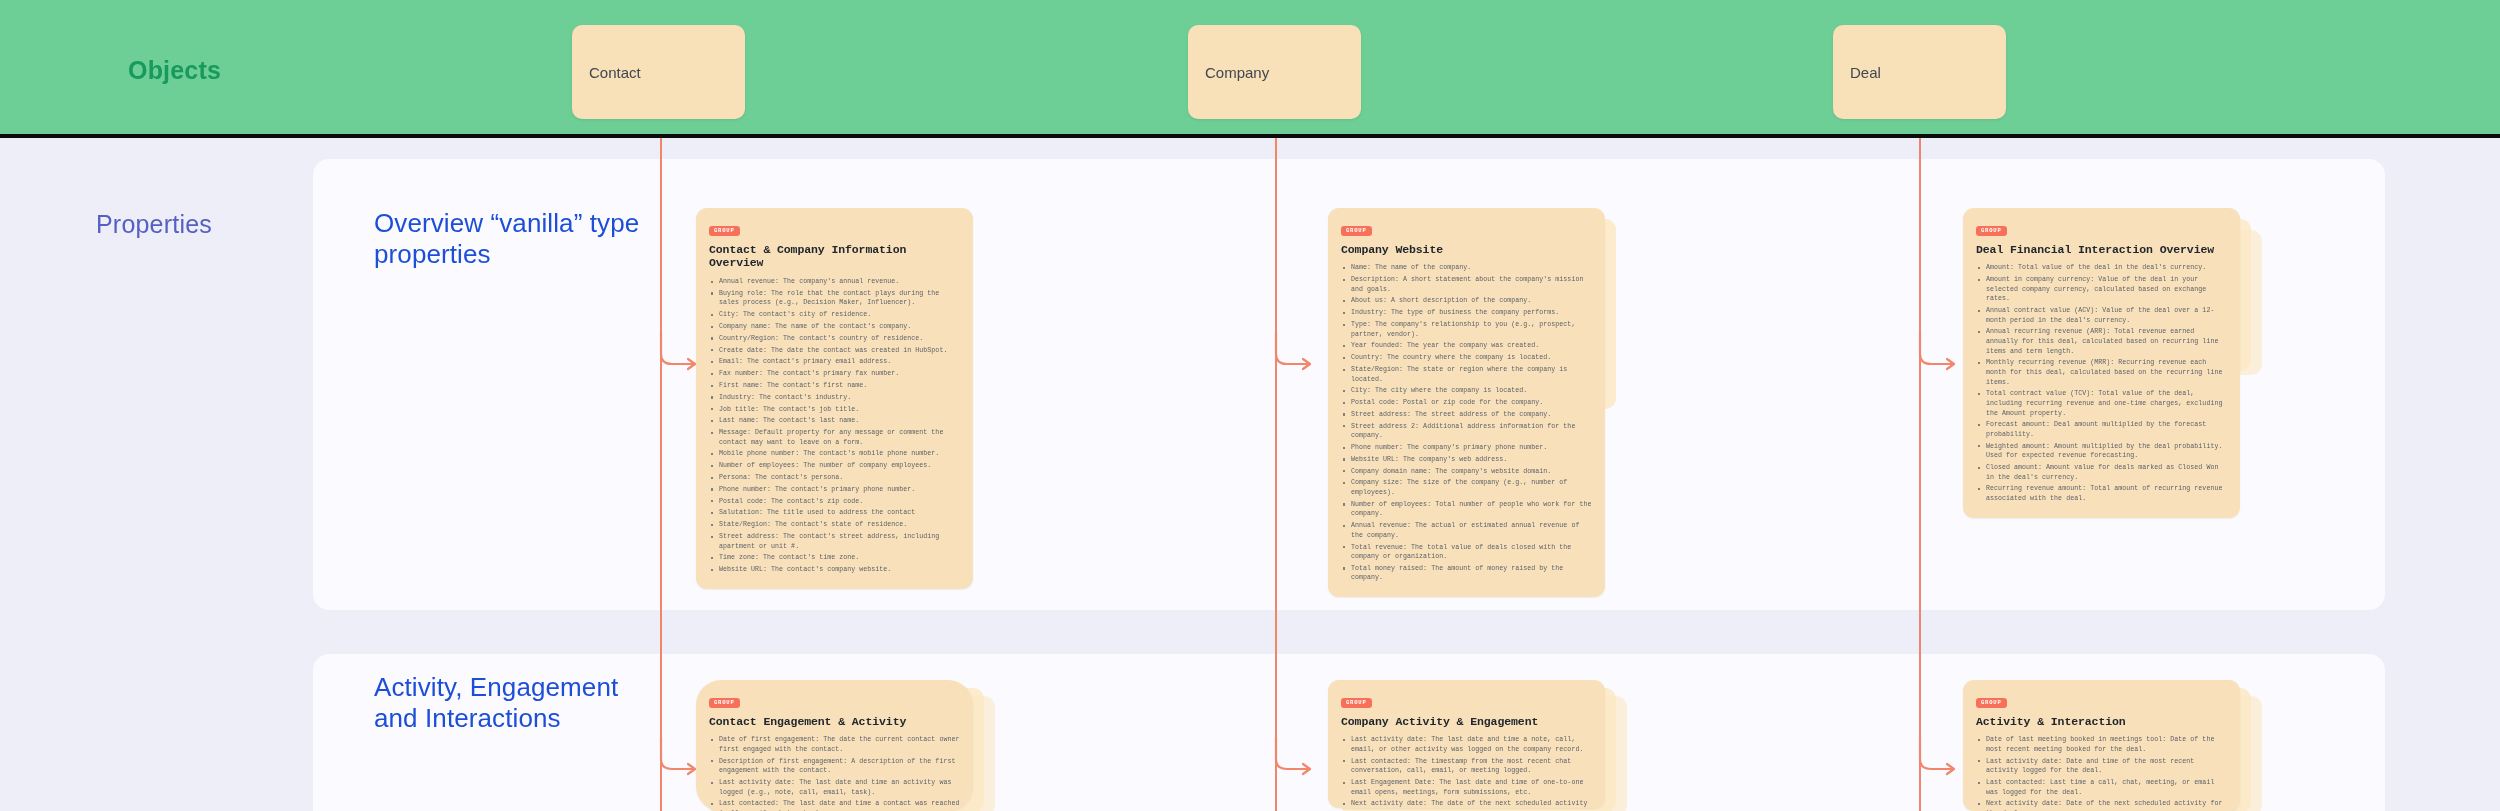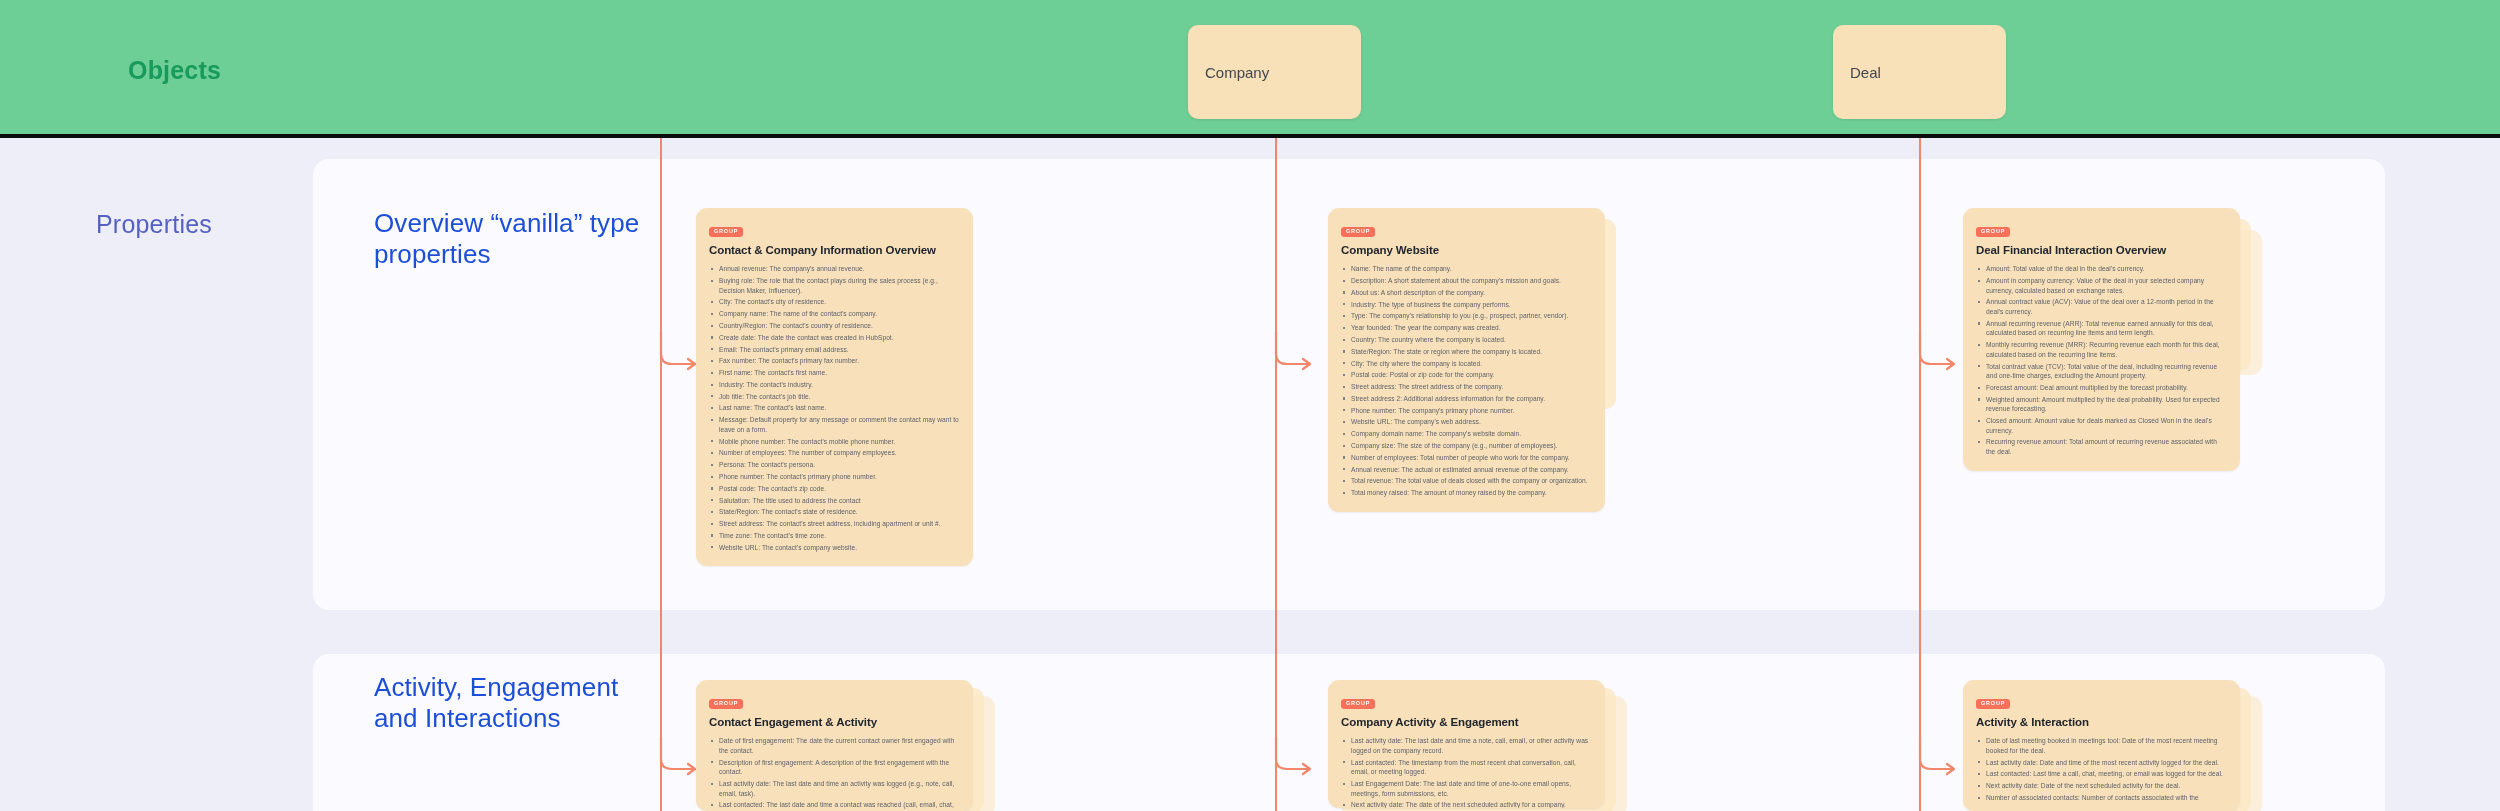--- a/index.html
+++ b/index.html
@@ -75,20 +75,21 @@
   .card-wrap{position:absolute;}
   .card-ghost{
     position:absolute;background:#fbe7c4;border-radius:11px;
   }
   .card-ghost.g1{opacity:.85;}
   .card-ghost.g2{opacity:.6;}
   .card{
     position:absolute;left:0;top:0;
     background:#f8e1ba;border-radius:11px;overflow:hidden;
     box-shadow:0 1px 2px rgba(0,0,0,.06);
+    font-family:Liberation Mono, monospace;
   }
   .card-inner{padding:11px 13px 12px 13px;}
   .group-badge{
     display:inline-block;background:#f7705a;color:#ffffff;
     font-size:5.5px;font-weight:bold;letter-spacing:.8px;
     padding:2.5px 5px 2px 5px;border-radius:3px;line-height:1;
     margin-bottom:7px;
   }
   .card-title{
     font-size:11.5px;font-weight:bold;color:#21262e;letter-spacing:-.1px;
@@ -239,21 +240,21 @@
             <li>Closed amount: Amount value for deals marked as Closed Won in the deal's currency.</li>
             <li>Recurring revenue amount: Total amount of recurring revenue associated with the deal.</li>
           </ul>
       </div>
     </div>
   </div>
 
   <div class="card-wrap" id="wrap-contact-activity">
     <div class="card-ghost g2" style="left:22px;top:16px;width:277px;height:120px;"></div>
     <div class="card-ghost g1" style="left:11px;top:8px;width:277px;height:125px;"></div>
-    <div class="card w-std" style="height:131px;">
+    <div class="card w-std" style="height:131px;border-radius:25px;">
       <div class="card-inner">
         <span class="group-badge">GROUP</span>
         <div class="card-title">Contact Engagement &amp; Activity</div>
         <ul class="card-list">
             <li>Date of first engagement: The date the current contact owner first engaged with the contact.</li>
             <li>Description of first engagement: A description of the first engagement with the contact.</li>
             <li>Last activity date: The last date and time an activity was logged (e.g., note, call, email, task).</li>
             <li>Last contacted: The last date and time a contact was reached (call, email, chat, etc.).</li>
           </ul>
       </div>
@@ -296,20 +297,23 @@
   </div>
 
   <div class="properties-label">Properties</div>
   <div class="section-title" id="sect-overview">Overview “vanilla” type properties</div>
   <div class="section-title" id="sect-activity">Activity, Engagement and Interactions</div>
 
   <div class="objects-band"></div>
   <div class="band-shadow"></div>
   <div class="objects-label">Objects</div>
 
+  <div class="node" id="node-contact">
+    <span class="node-label">Contact</span>
+  </div>
   <div class="node" id="node-company">
     <span class="node-label">Company</span>
   </div>
   <div class="node" id="node-deal">
     <span class="node-label">Deal</span>
   </div>
 
 </div>
 
 </body></html>

